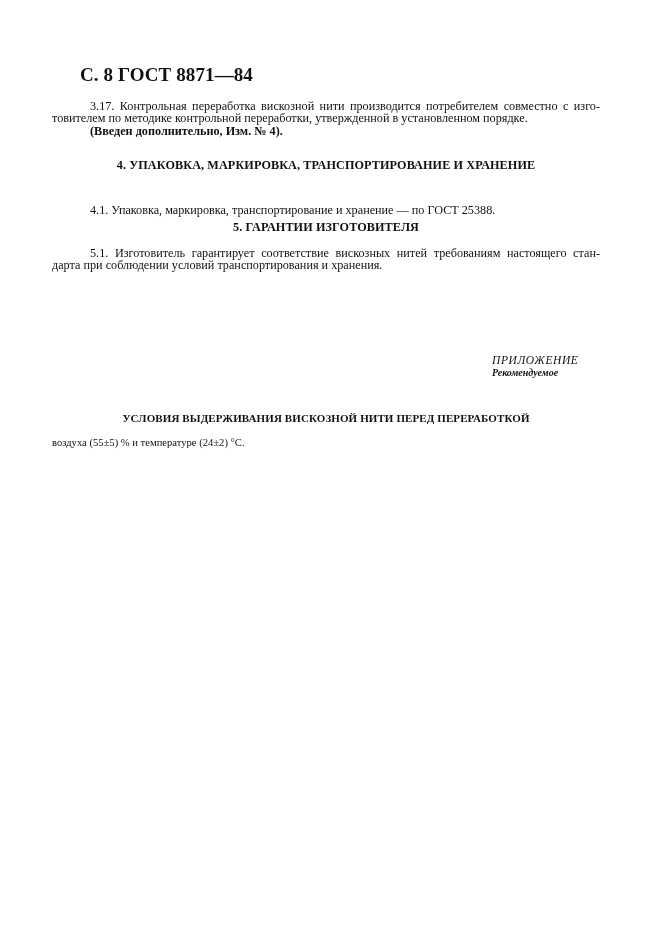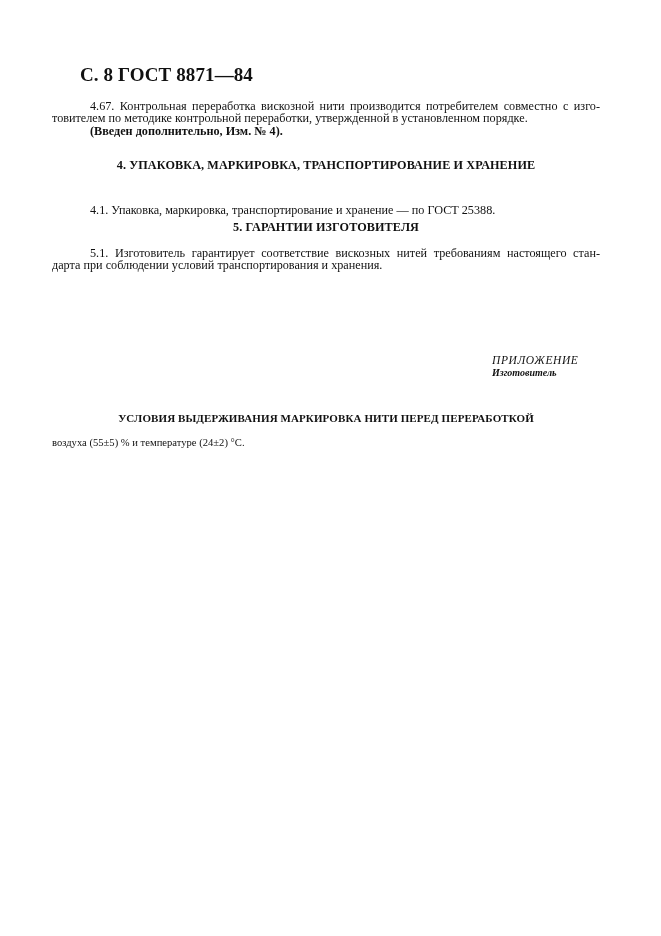--- a/index.html
+++ b/index.html
@@ -64,38 +64,38 @@
       font-size: 11px;
       letter-spacing: 0.1px;
     }
   </style>
 </head>
 <body>
 
 <div class="abs page-header">С. 8 ГОСТ 8871—84</div>
 
 <div class="abs para" style="top:100px;">
-  <div class="indent justify-line">4.67.  Контрольная переработка вискозной нити производится потребителем совместно с изго-</div>
+  <div class="indent justify-line">3.17.  Контрольная переработка вискозной нити производится потребителем совместно с изго-</div>
   <div>товителем по методике контрольной переработки, утвержденной в установленном порядке.</div>
   <div class="indent bold">(Введен дополнительно, Изм. № 4).</div>
 </div>
 
 <div class="abs heading" style="top:158px;">4.  УПАКОВКА, МАРКИРОВКА, ТРАНСПОРТИРОВАНИЕ И ХРАНЕНИЕ</div>
 <div class="abs para" style="top:184px;margin-top:20px;">
   <div class="indent">4.1.  Упаковка, маркировка, транспортирование и хранение — по ГОСТ 25388.</div>
 </div>
 
 <div class="abs heading" style="top:220px;">5.  ГАРАНТИИ ИЗГОТОВИТЕЛЯ</div>
 <div class="abs para" style="top:247px;">
   <div class="indent justify-line">5.1.  Изготовитель гарантирует соответствие вискозных нитей требованиям настоящего стан-</div>
   <div>дарта при соблюдении условий транспортирования и хранения.</div>
 </div>
 
 <div class="abs appendix">
   <div class="label">ПРИЛОЖЕНИЕ</div>
-  <div class="sub">Изготовитель</div>
+  <div class="sub">Рекомендуемое</div>
 </div>
 
-<div class="abs app-heading" style="top:412px;">УСЛОВИЯ ВЫДЕРЖИВАНИЯ МАРКИРОВКА НИТИ ПЕРЕД ПЕРЕРАБОТКОЙ</div>
+<div class="abs app-heading" style="top:412px;">УСЛОВИЯ ВЫДЕРЖИВАНИЯ ВИСКОЗНОЙ НИТИ ПЕРЕД ПЕРЕРАБОТКОЙ</div>
 
 <div class="abs small-para" style="top:437px;">
   <div>воздуха (55±5) % и температуре (24±2) °С.</div>
 </div>
 
 </body></html>

